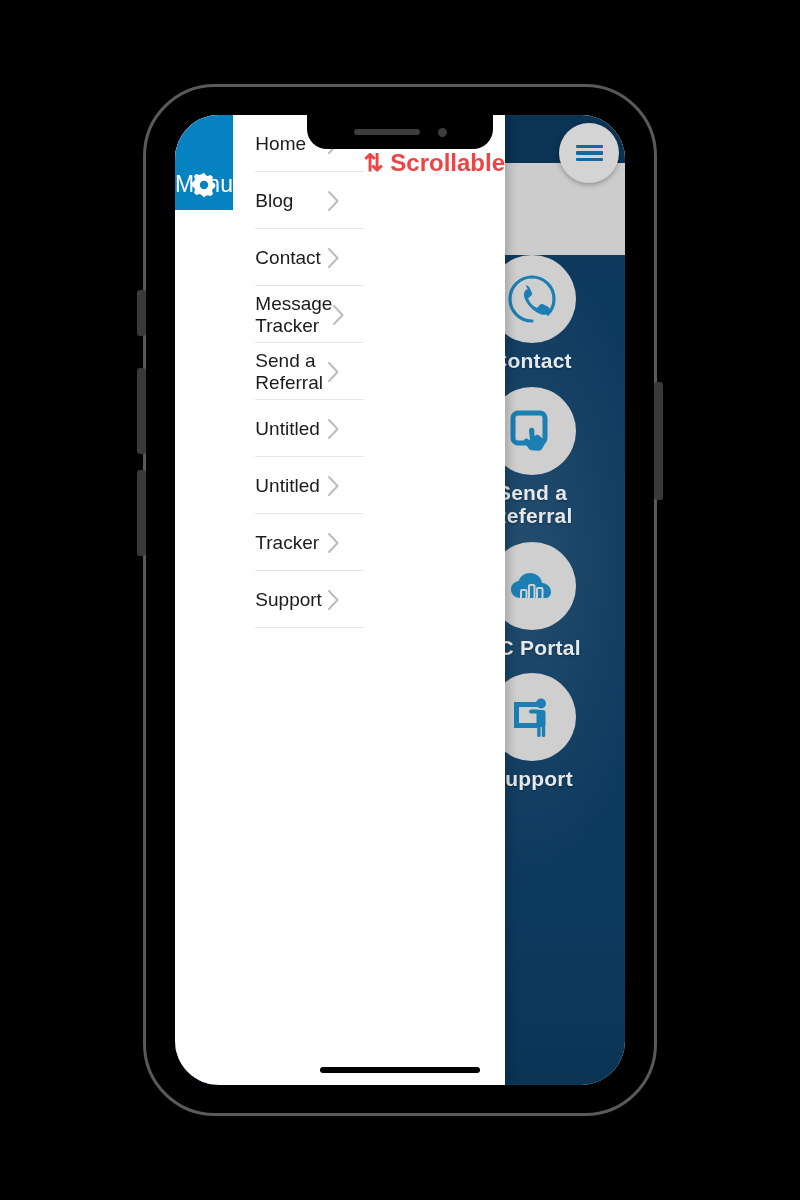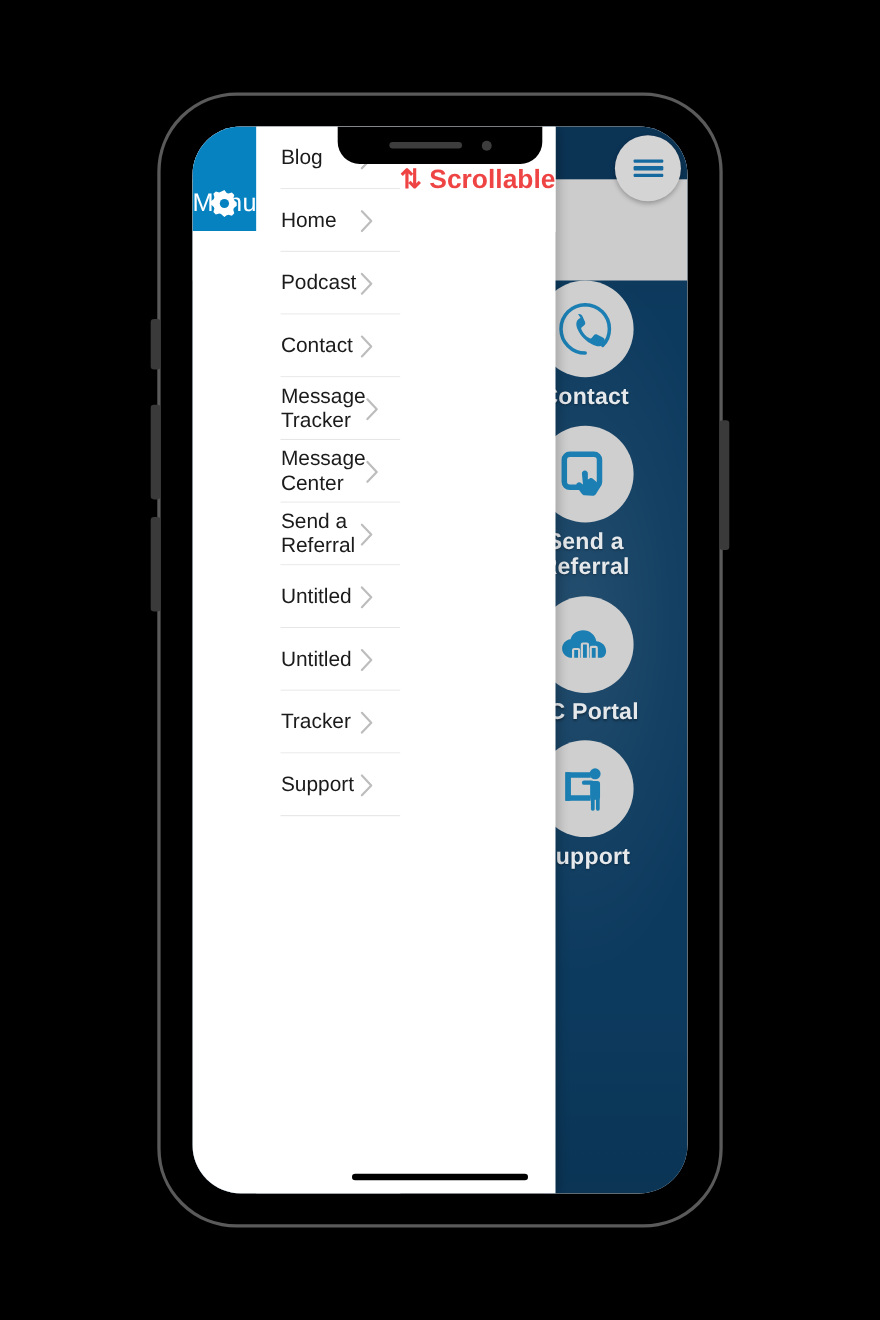--- a/index.html
+++ b/index.html
@@ -354,61 +354,45 @@
         <div id="settings-gear">
           <svg width="26" height="26" viewBox="0 0 26 26" aria-hidden="true">
             <path d="M13 0.8l2.1 2.6c.5.1 1 .3 1.5.5l3.2-.9 2.2 2.2-.9 3.2c.2.5.4 1 .5 1.5l2.6 2.1v3.1l-2.6 2.1c-.1.5-.3 1-.5 1.5l.9 3.2-2.2 2.2-3.2-.9c-.5.2-1 .4-1.5.5L13 25.2 9.9 22.6c-.5-.1-1-.3-1.5-.5l-3.2.9-2.2-2.2.9-3.2c-.2-.5-.4-1-.5-1.5L0.8 14v-3.1l2.6-2.1c.1-.5.3-1 .5-1.5l-.9-3.2L5.2 2l3.2.9c.5-.2 1-.4 1.5-.5L13 0.8z" fill="#ffffff"></path>
             <circle cx="13" cy="13" r="4.2" fill="#0682c0"></circle>
           </svg>
         </div>
       </div>
 
       <div id="menu-list">
           <div class="menu-item">
+            <span class="menu-item-label">Home</span>
+            <span class="chevron">
+              <svg width="13" height="22" viewBox="0 0 13 22" aria-hidden="true">
+                <path d="M2 2 L10.5 11 L2 20" fill="none" stroke="#bdbdbd" stroke-width="2" stroke-linecap="round" stroke-linejoin="round"></path>
+              </svg>
+            </span>
+          </div>
+          <div class="menu-item">
             <span class="menu-item-label">Blog</span>
             <span class="chevron">
               <svg width="13" height="22" viewBox="0 0 13 22" aria-hidden="true">
                 <path d="M2 2 L10.5 11 L2 20" fill="none" stroke="#bdbdbd" stroke-width="2" stroke-linecap="round" stroke-linejoin="round"></path>
               </svg>
             </span>
           </div>
           <div class="menu-item">
-            <span class="menu-item-label">Home</span>
-            <span class="chevron">
-              <svg width="13" height="22" viewBox="0 0 13 22" aria-hidden="true">
-                <path d="M2 2 L10.5 11 L2 20" fill="none" stroke="#bdbdbd" stroke-width="2" stroke-linecap="round" stroke-linejoin="round"></path>
-              </svg>
-            </span>
-          </div>
-          <div class="menu-item">
-            <span class="menu-item-label">Podcast</span>
-            <span class="chevron">
-              <svg width="13" height="22" viewBox="0 0 13 22" aria-hidden="true">
-                <path d="M2 2 L10.5 11 L2 20" fill="none" stroke="#bdbdbd" stroke-width="2" stroke-linecap="round" stroke-linejoin="round"></path>
-              </svg>
-            </span>
-          </div>
-          <div class="menu-item">
             <span class="menu-item-label">Contact</span>
             <span class="chevron">
               <svg width="13" height="22" viewBox="0 0 13 22" aria-hidden="true">
                 <path d="M2 2 L10.5 11 L2 20" fill="none" stroke="#bdbdbd" stroke-width="2" stroke-linecap="round" stroke-linejoin="round"></path>
               </svg>
             </span>
           </div>
           <div class="menu-item">
             <span class="menu-item-label">Message Tracker</span>
-            <span class="chevron">
-              <svg width="13" height="22" viewBox="0 0 13 22" aria-hidden="true">
-                <path d="M2 2 L10.5 11 L2 20" fill="none" stroke="#bdbdbd" stroke-width="2" stroke-linecap="round" stroke-linejoin="round"></path>
-              </svg>
-            </span>
-          </div>
-          <div class="menu-item">
-            <span class="menu-item-label">Message Center</span>
             <span class="chevron">
               <svg width="13" height="22" viewBox="0 0 13 22" aria-hidden="true">
                 <path d="M2 2 L10.5 11 L2 20" fill="none" stroke="#bdbdbd" stroke-width="2" stroke-linecap="round" stroke-linejoin="round"></path>
               </svg>
             </span>
           </div>
           <div class="menu-item">
             <span class="menu-item-label">Send a Referral</span>
             <span class="chevron">
               <svg width="13" height="22" viewBox="0 0 13 22" aria-hidden="true">

